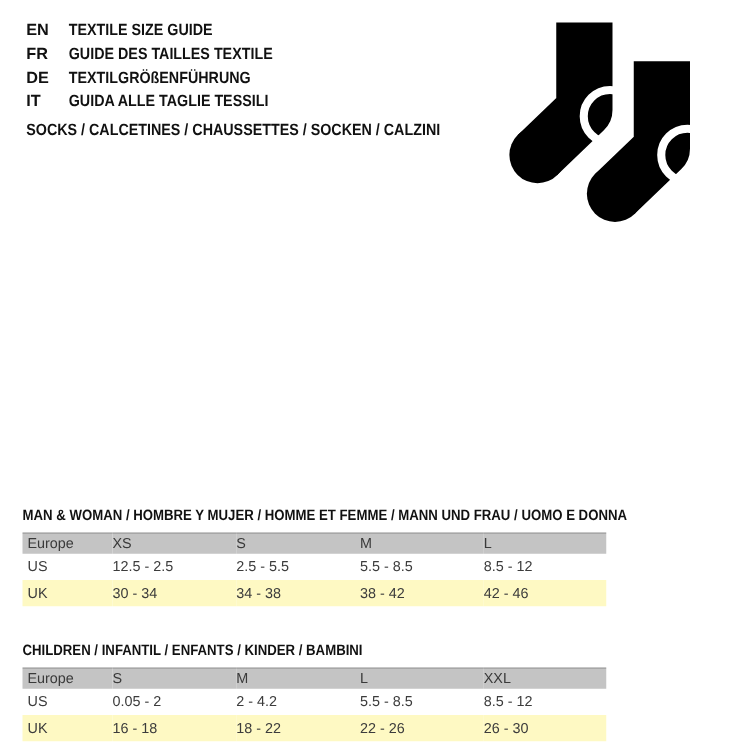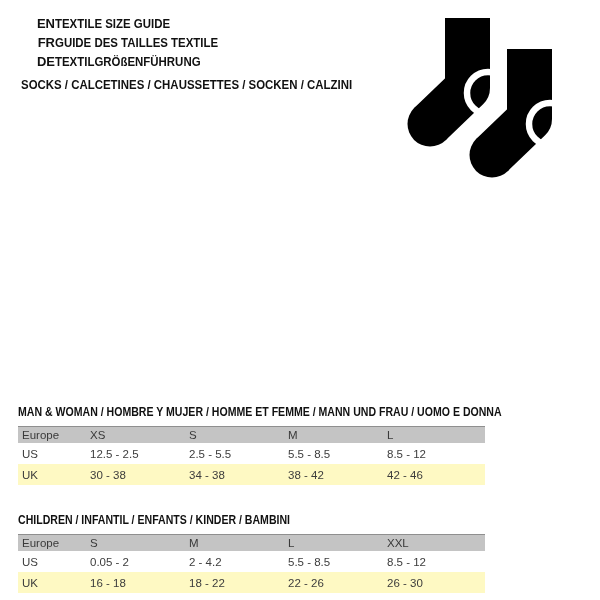--- a/index.html
+++ b/index.html
@@ -3,21 +3,21 @@
 <meta charset="utf-8">
 <style>
   html,body{margin:0;padding:0;}
   body{
     width:600px;height:600px;background:#ffffff;position:relative;overflow:hidden;
     font-family:"Liberation Sans","DejaVu Sans",sans-serif;color:#111;
   }
   .cond{display:inline-block;transform:scaleX(0.88);transform-origin:left center;white-space:nowrap;}
 
   
-  .lang-block{position:absolute;left:21px;top:14px;text-align:right;}
+  .lang-block{position:absolute;left:21px;top:14px;}
   .lang-row{display:flex;line-height:19px;font-size:13px;font-weight:700;}
   .lang-code{width:34px;flex:0 0 34px;}
   .category-line{margin-top:4px;font-size:13px;font-weight:700;line-height:19px;}
 
   
   .icon-wrap{position:absolute;left:405px;top:5px;width:180px;height:180px;}
 
   
   .table-block{position:absolute;left:18px;width:467px;}
   .table-block.t1{top:404px;}
@@ -39,20 +39,24 @@
     <span class="lang-code">EN</span>
     <span class="cond">TEXTILE SIZE GUIDE</span>
   </div>
   <div class="lang-row">
     <span class="lang-code">FR</span>
     <span class="cond">GUIDE DES TAILLES TEXTILE</span>
   </div>
   <div class="lang-row">
     <span class="lang-code">DE</span>
     <span class="cond">TEXTILGRÖßENFÜHRUNG</span>
+  </div>
+  <div class="lang-row">
+    <span class="lang-code">IT</span>
+    <span class="cond">GUIDA ALLE TAGLIE TESSILI</span>
   </div>
   <div class="category-line">
     <span class="cond">SOCKS / CALCETINES / CHAUSSETTES / SOCKEN / CALZINI</span>
   </div>
 </div>
 
 <div class="icon-wrap">
   <svg width="180" height="180" viewBox="0 0 180 180" aria-hidden="true">
     <defs>
       <g id="sock">
@@ -88,21 +92,21 @@
     <tbody>
       <tr>
         <td>US</td>
         <td>12.5 - 2.5</td>
         <td>2.5 - 5.5</td>
         <td>5.5 - 8.5</td>
         <td>8.5 - 12</td>
       </tr>
       <tr>
         <td>UK</td>
-        <td>30 - 38</td>
+        <td>30 - 34</td>
         <td>34 - 38</td>
         <td>38 - 42</td>
         <td>42 - 46</td>
       </tr>
     </tbody>
   </table>
 </div>
 
 <div class="table-block t2">
   <div class="tbl-title"><span class="cond">CHILDREN / INFANTIL / ENFANTS / KINDER / BAMBINI</span></div>

